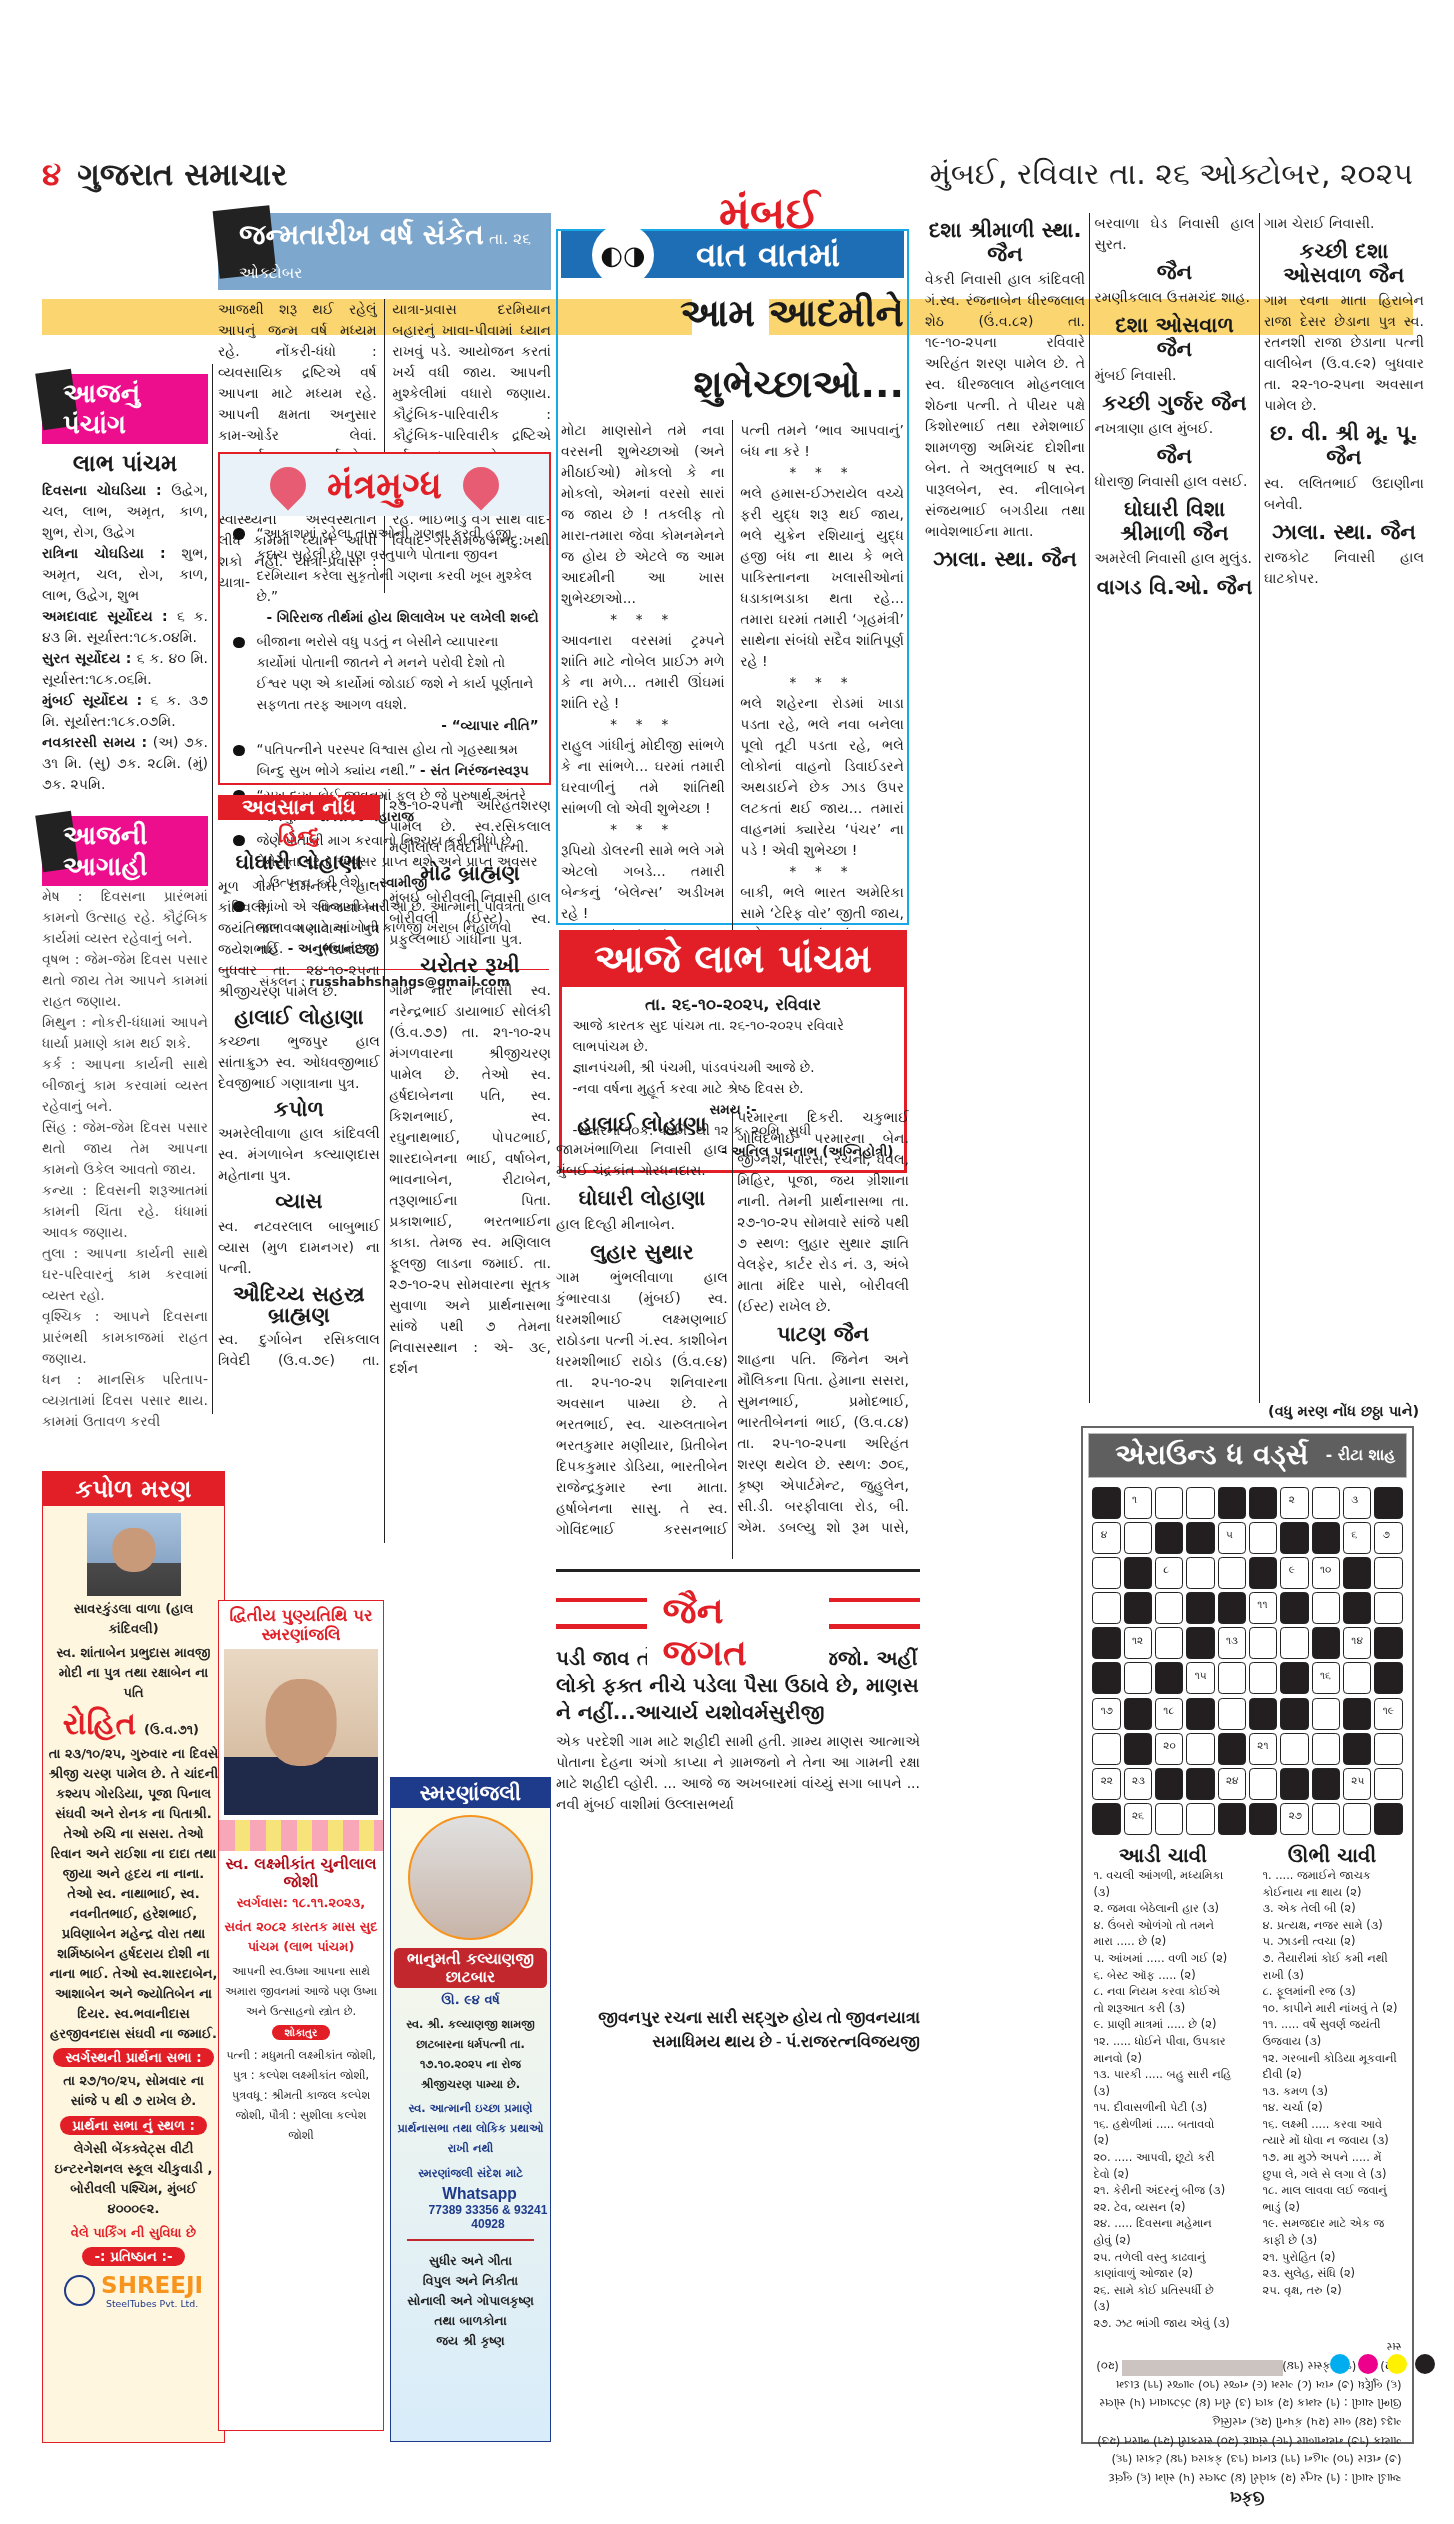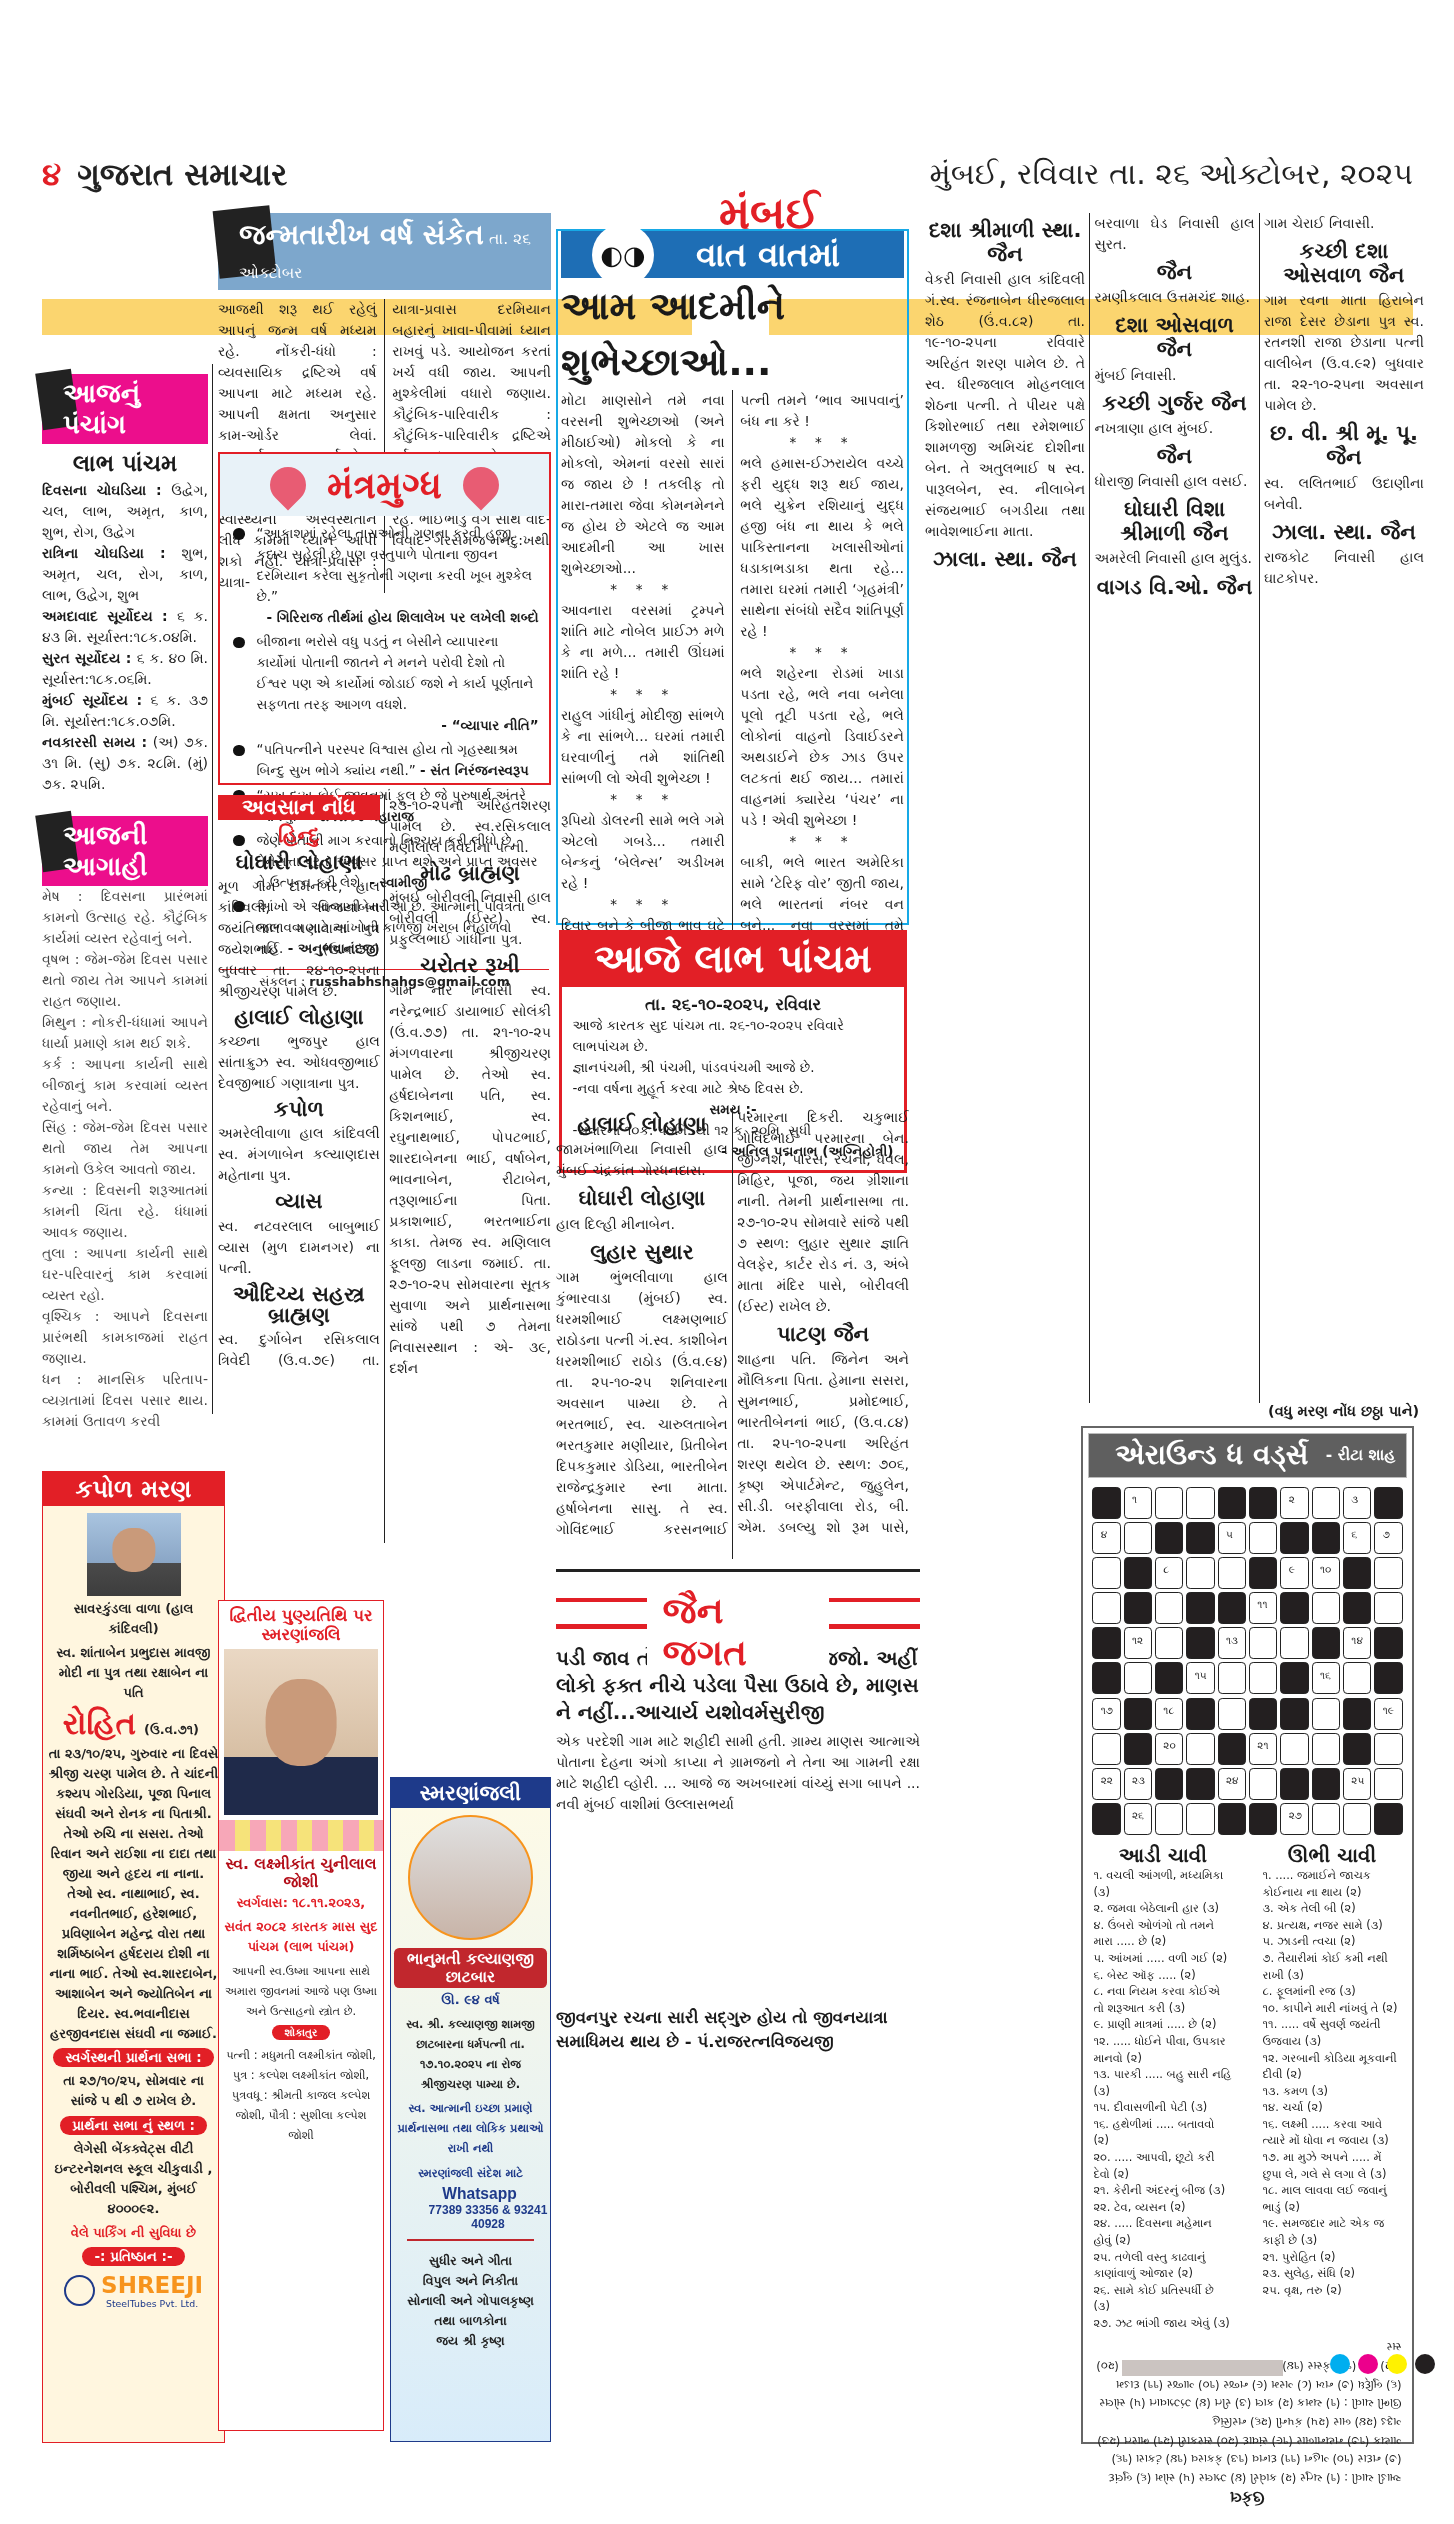--- a/index.html
+++ b/index.html
@@ -37,21 +37,21 @@
   .mantra-hdr { background: #e8f2f8; height: 62px; display: flex; align-items: center; justify-content: center; font-size: 37px; font-weight: bold; color: #e21f26; }
   .lotus { width: 36px; height: 36px; border-radius: 50% 50% 0 50%; transform: rotate(45deg); margin: 0 21px; }
   .mantra-list { list-style: none; padding: 7.3px 10.4px; font-size: 13.5px; line-height: 21px; }
   .mantra-list li { position: relative; padding-left: 26px; margin-bottom: 3.1px; }
   .mantra-list li::before { content: ""; position: absolute; left: 3.1px; top: 5.2px; width: 11.4px; height: 11.4px; border-radius: 50%; background: #111; }
   .mantra-src { text-align: right; font-weight: bold; }
   .mantra-contact { border-top: 1px solid #e21f26; padding: 4.2px 10.4px; font-size: 12.5px; color: #222; text-align: center; }
 
   .vat-hdr { background: #1e6eb5; color: #fff; height: 47px; display:flex; align-items:center; font-size: 33px; font-weight: bold; padding-left: 31px; }
   .vat-icon { width: 62px; height: 62px; border-radius: 50%; background: #fff; margin-right: 42px; display:flex; align-items:center; justify-content:center; font-size: 26px; color:#111; }
-  .vat-title { font-size: 38px; font-weight: bold; text-align: left; line-height: 56px; }
+  .vat-title { font-size: 38px; font-weight: bold; text-align: right; line-height: 71px; }
   .two-col { display: flex; gap: 7.3px; }
   .two-col > div { flex: 1; }
   .two-col > .vsep { flex: 0 0 1px; background: #222; }
 
   .labh-box { background: #e21f26; padding: 0 3.1px 3.1px; }
   .labh-title { color: #fff; font-size: 39px; font-weight: bold; text-align: center; line-height: 57px; }
   .labh-inner { background: #fff; padding: 7.3px 10.4px; font-size: 13.5px; line-height: 21px; }
 
   .red-title-bar { background: #e21f26; color: #fff; font-size: 21px; font-weight: bold; text-align: center; padding: 2.1px 0; }
 
@@ -293,21 +293,21 @@
 
 <div class="abs" style="left:556px;top:1569px;width:364px;">
   <div style="height:3.1px;background:#222;margin-bottom:10.4px;"></div>
   <div class="jain-banner">
     <div class="stripe" style="top:15.6px;"></div>
     <div class="stripe" style="top:42px;"></div>
     <div class="txt">જૈન જગત</div>
   </div>
   <div style="font-size:20px;font-weight:bold;line-height:27px;margin:5.2px 0;">પડી જાવ તો જાતે જ ઊભા થઈ જજો. અહીં લોકો ફક્ત નીચે પડેલા પૈસા ઉઠાવે છે, માણસ ને નહીં...આચાર્ય યશોવર્મસુરીજી</div>
   <div class="text" style="height:270px;overflow:hidden;">એક પરદેશી ગામ માટે શહીદી સામી હતી. ગ્રામ્ય માણસ આત્માએ પોતાના દેહના અંગો કાપ્યા ને ગ્રામજનો ને તેના આ ગામની રક્ષા માટે શહીદી વ્હોરી. ... આજે જ અખબારમાં વાંચ્યું સગા બાપને ... નવી મુંબઈ વાશીમાં ઉલ્લાસભર્યા</div>
-  <div style="font-size:16.6px;font-weight:bold;text-align:left;line-height:24px;margin:5.2px 0;">જીવનપુર રચના સારી સદ્ગુરુ હોય તો જીવનયાત્રા સમાધિમય થાય છે - પં.રાજરત્નવિજયજી</div>
+  <div style="font-size:16.6px;font-weight:bold;text-align:right;line-height:24px;margin:5.2px 0;font-family:Liberation Serif, serif;">જીવનપુર રચના સારી સદ્ગુરુ હોય તો જીવનયાત્રા સમાધિમય થાય છે - પં.રાજરત્નવિજયજી</div>
 </div>
 
 <div class="abs" style="left:925px;top:213px;width:499px;height:1190px;overflow:hidden;column-count:3;column-gap:9.4px;column-rule:1px solid #222;" id="obits-right">
     <div class="sub-h">દશા શ્રીમાળી સ્થા. જૈન</div>
     <p class="text">વેકરી નિવાસી હાલ કાંદિવલી ગં.સ્વ. રંજનાબેન ધીરજલાલ શેઠ (ઉં.વ.૮૨) તા. ૧૯-૧૦-૨૫ના રવિવારે અરિહંત શરણ પામેલ છે. તે સ્વ. ધીરજલાલ મોહનલાલ શેઠના પત્ની. તે પીયર પક્ષે કિશોરભાઈ તથા રમેશભાઈ શામળજી અમિચંદ દોશીના બેન. તે અતુલભાઈ ષ સ્વ. પારૂલબેન, સ્વ. નીલાબેન સંજયભાઈ બગડીયા તથા ભાવેશભાઈના માતા.</p>
     <div class="sub-h">ઝાલા. સ્થા. જૈન</div>
     <p class="text">બરવાળા ઘેડ નિવાસી હાલ સુરત.</p>
     <div class="sub-h">જૈન</div>
     <p class="text">રમણીકલાલ ઉત્તમચંદ શાહ.</p>
     <div class="sub-h">દશા ઓસવાળ જૈન</div>

